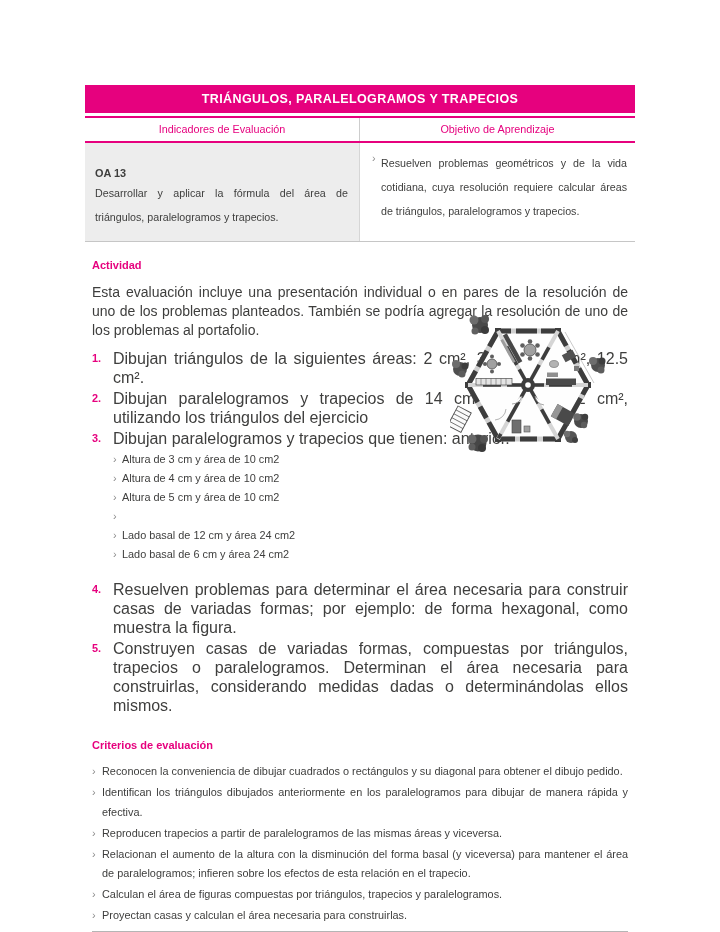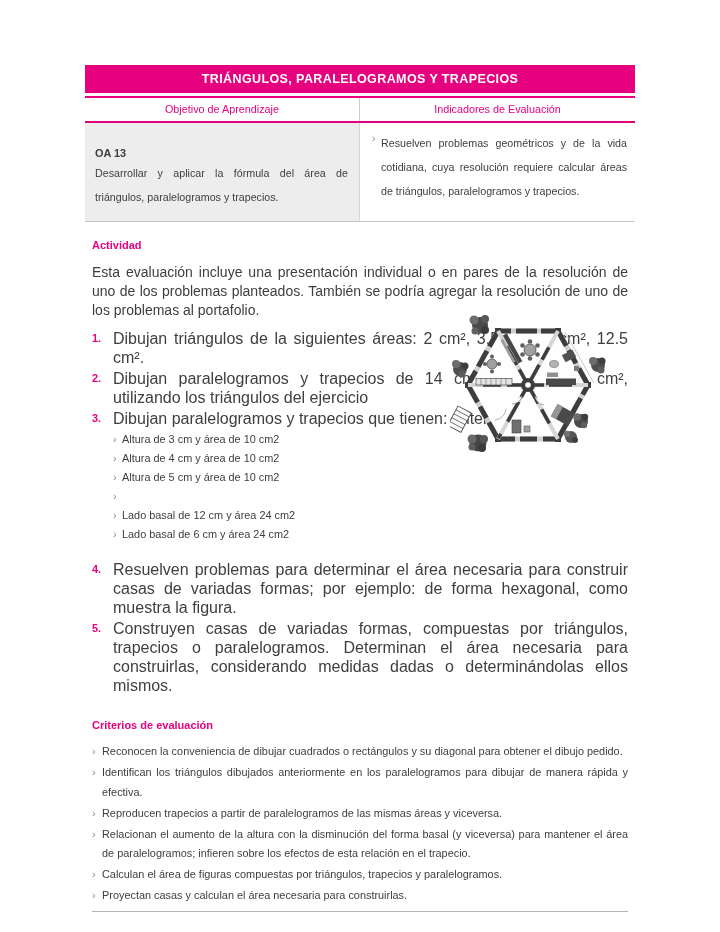--- a/index.html
+++ b/index.html
@@ -1,21 +1,21 @@
 <!DOCTYPE html>
 <html><head>
 <meta charset="utf-8">
 <style>
   * { margin:0; padding:0; box-sizing:border-box; }
   html,body { width:720px; height:932px; background:#ffffff; }
   body { font-family:"Liberation Sans","DejaVu Sans",sans-serif; color:#3e3e3d; }
   .page { position:relative; width:720px; height:932px; background:#fff; overflow:hidden; }
   .content { position:absolute; left:85px; top:65px; width:550px; }
 
-  .titlebar { height:28px; background:#e6017e; display:flex; align-items:center; justify-content:center; margin-bottom:3px; }
+  .titlebar { height:28px; background:#e6017e; display:flex; align-items:center; justify-content:center; margin-bottom:3px;margin-top:20px; }
   .titlebar .title { color:#ffffff; font-weight:bold; font-size:12.5px; letter-spacing:.4px; }
 
   .cols-header { display:flex; border-top:2px solid #e6017e; border-bottom:2px solid #e6017e; }
   .cols-header .hcell { width:275px; text-align:center; color:#e6017e; font-size:10.8px; padding:5px 4px 6px; }
   .cols-header .hcell:first-child { border-right:1px solid #cdcdcd; }
 
   .oa-row { display:flex; border-bottom:1px solid #c6c6c6; }
   .oa-cell { width:275px; background:#ededed; padding:24px 11px 12px 10px; border-right:1px solid #d6d6d6; }
   .ind-cell { width:275px; background:#ffffff; padding:8px 8px 12px 12px; }
   .oa-code { font-weight:bold; font-size:10.9px; margin-bottom:2px; }
@@ -58,22 +58,22 @@
 <body>
 
 <div class="page">
   <div class="content">
 
     <div class="titlebar">
       <span class="title">TRIÁNGULOS, PARALELOGRAMOS Y TRAPECIOS</span>
     </div>
 
     <div class="cols-header">
+      <div class="hcell">Indicadores de Evaluación</div>
       <div class="hcell">Objetivo de Aprendizaje</div>
-      <div class="hcell">Indicadores de Evaluación</div>
     </div>
 
     <div class="oa-row">
       <div class="oa-cell">
         <div class="oa-code">OA 13</div>
         <div class="cell-text">Desarrollar y aplicar la fórmula del área de triángulos, paralelogramos y trapecios.</div>
       </div>
       <div class="ind-cell">
         <div class="ind-line">
           <span class="ind-marker">›</span>

